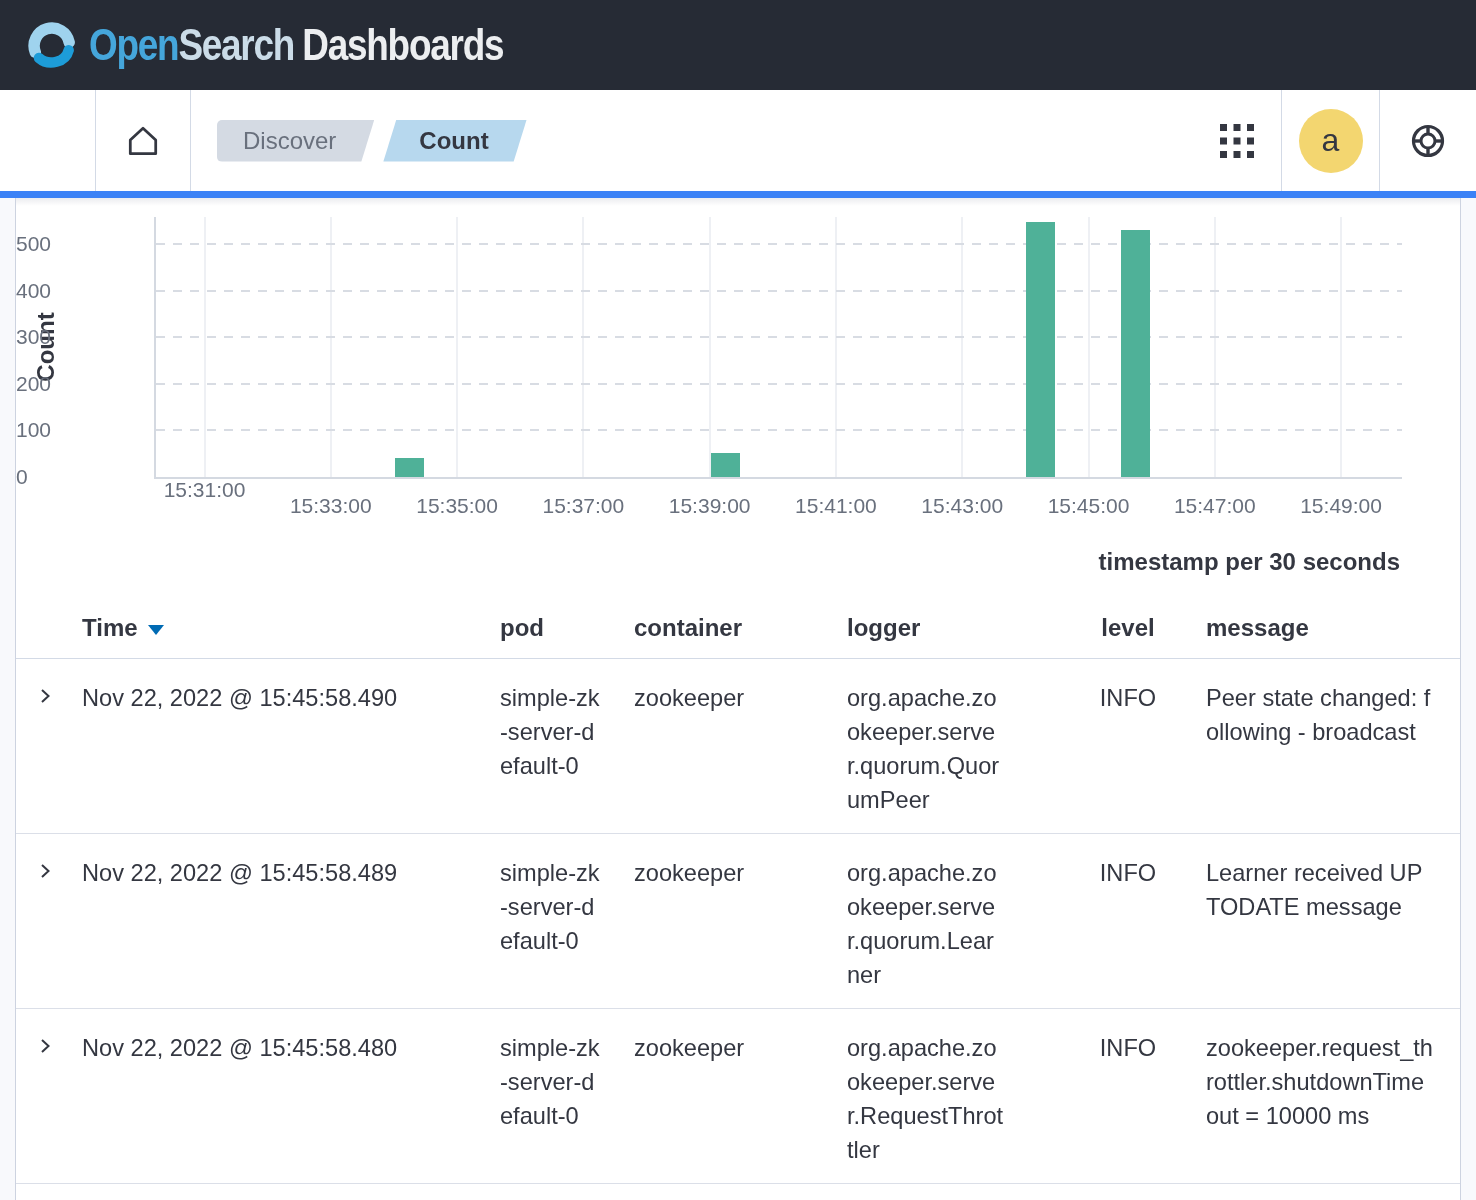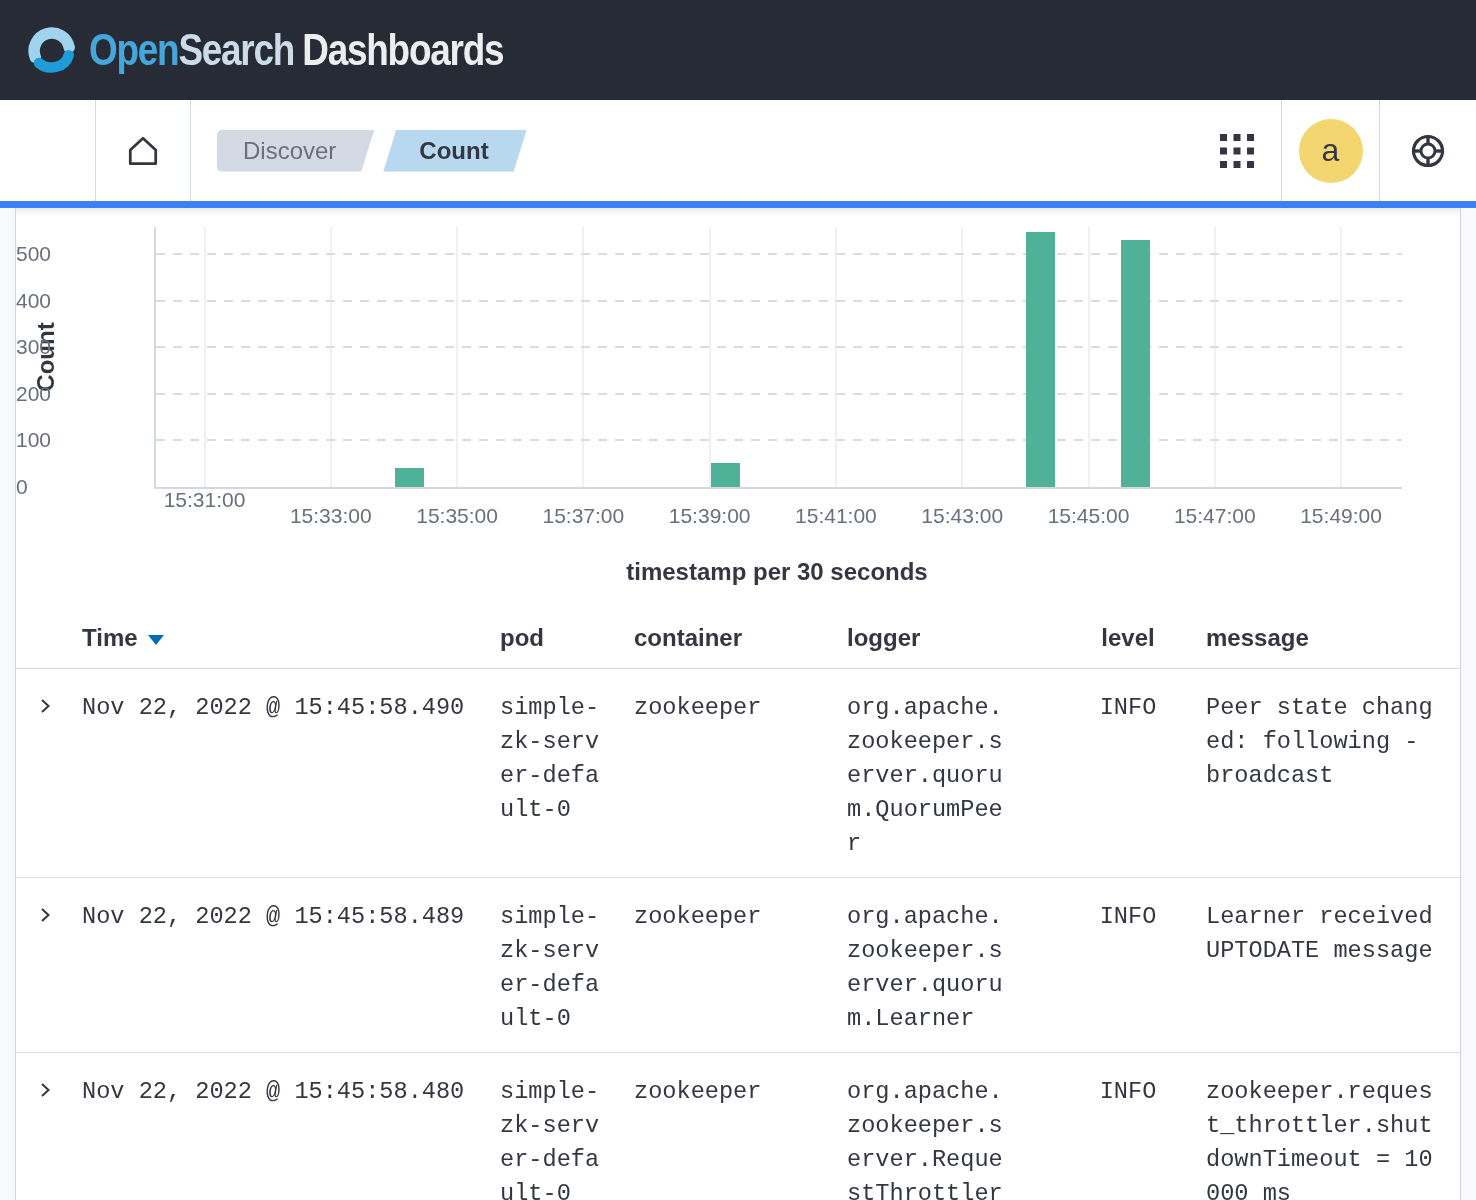--- a/index.html
+++ b/index.html
@@ -1,20 +1,20 @@
 <!DOCTYPE html>
 <html><head>
 <meta charset="utf-8">
 <style>
   * { margin:0; padding:0; box-sizing:border-box; }
   html,body { width:1476px; height:1200px; overflow:hidden; background:#f8f9fc;
               font-family:"Liberation Sans", sans-serif; color:#343741; }
 
   
-  .appheader { height:100px; background:#262b35; display:flex; align-items:center; padding-left:27px; }
+  .appheader { height:90px; background:#262b35; display:flex; align-items:center; padding-left:27px; }
   .logo-mark { width:50px; height:50px; margin-right:12px; flex:none; }
   .logo-text { font-size:45px; font-weight:700; letter-spacing:-1.5px; white-space:nowrap;
                transform:scaleX(.82); transform-origin:left center; }
   .lg-open { color:#45a6db; }
   .lg-search { color:#cbdce8; }
   .lg-dash { color:#eceef0; margin-left:10px; }
 
   
   .navbar { height:108px; background:#fff; border-bottom:7px solid #3b82f6; display:flex; align-items:stretch; }
   .nav-sec { display:flex; align-items:center; justify-content:center; }
@@ -48,29 +48,29 @@
   .hgrid { position:absolute; height:2px;
            background:repeating-linear-gradient(to right, #d8dce3 0 9px, transparent 9px 17px); }
   .axis-y { position:absolute; width:2px; background:#d4d9e1; }
   .axis-x { position:absolute; height:2px; background:#d4d9e1; }
   .bar { position:absolute; }
   .ytick { position:absolute; left:0; width:118px; text-align:left; font-size:21px; color:#69707d; }
   .xtick { position:absolute; width:140px; text-align:center; font-size:21px; color:#69707d; }
   .ylab { position:absolute; left:8px; top:19px; width:44px; height:260px; display:flex; align-items:center;
           justify-content:center; }
   .ylab span { transform:rotate(-90deg); white-space:nowrap; font-weight:700; font-size:24px; color:#343741; }
-  .xlab { position:absolute; left:138px; width:1246px; top:350px; text-align:center; font-weight:700;
+  .xlab { position:absolute; left:138px; width:1246px; top:350px; text-align:right; font-weight:700;
           font-size:24px; color:#343741; }
 
   
   .logtable { position:absolute; left:0; top:400px; width:100%; }
   .thead { display:flex; height:61px; align-items:center; border-bottom:1px solid #d3dae6;
            font-size:24px; font-weight:700; color:#343741; }
   .lrow { display:flex; border-bottom:1px solid #dbdfe8; padding:22px 0 16px;
-          font-family:Liberation Mono, monospace; font-size:23.6px; line-height:34px; }
+          font-family:Liberation Sans, sans-serif; font-size:23.6px; line-height:34px; }
   .c-exp { width:66px; flex:none; }
   .c-time { width:418px; flex:none; }
   .c-pod { width:134px; flex:none; }
   .c-cont { width:213px; flex:none; }
   .c-log { width:203px; flex:none; }
   .c-lvl { width:156px; flex:none;text-align:center; }
   .c-msg { flex:1; }
   .wrap7 { width:101px; word-break:break-all; }
   .wrap11 { width:158px; word-break:break-all; }
   .wrap16 { width:229px; word-break:break-all; }

